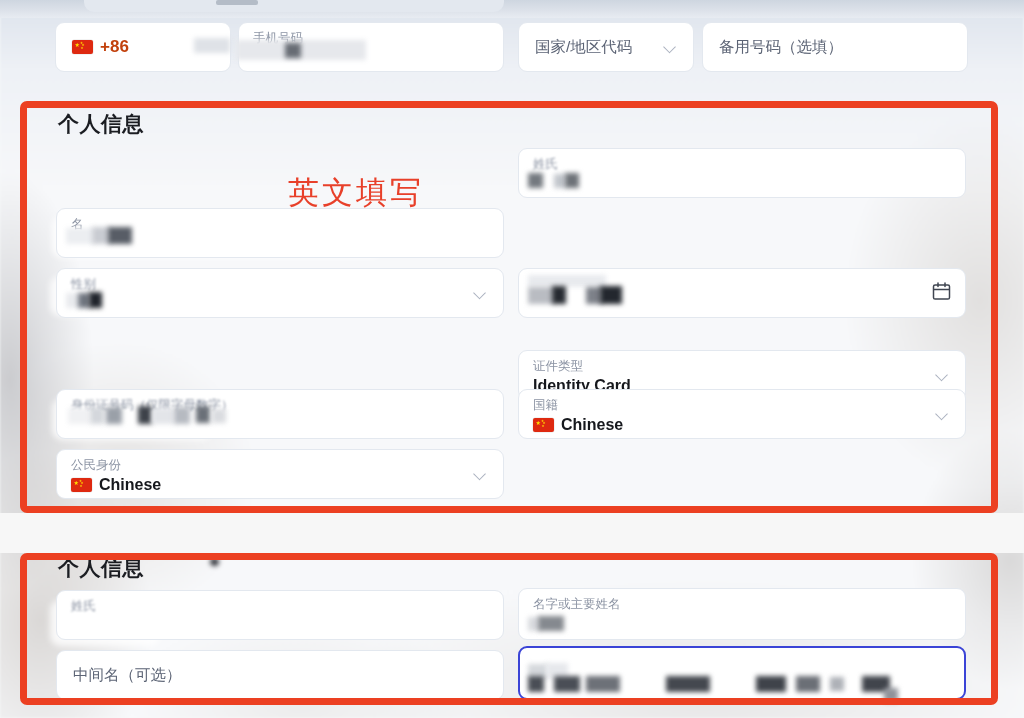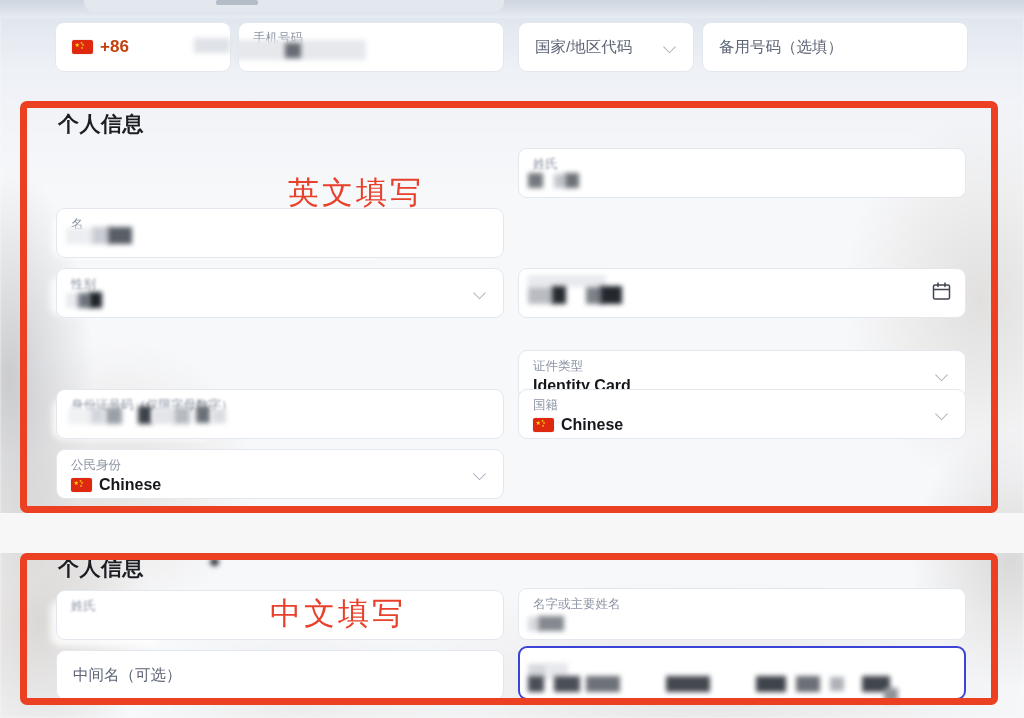--- a/index.html
+++ b/index.html
@@ -275,17 +275,16 @@
   <span class="redact" style="left:528px;top:676px;width:16px;height:16px;background:#4a4e56;"></span>
   <span class="redact" style="left:554px;top:676px;width:26px;height:16px;background:#4a4e56;"></span>
   <span class="redact" style="left:586px;top:676px;width:34px;height:16px;background:#6d7178;"></span>
   <span class="redact" style="left:666px;top:676px;width:44px;height:16px;background:#44484f;"></span>
   <span class="redact" style="left:756px;top:676px;width:30px;height:16px;background:#3f434a;"></span>
   <span class="redact" style="left:796px;top:676px;width:24px;height:16px;background:#6b6f76;"></span>
   <span class="redact" style="left:830px;top:677px;width:14px;height:14px;background:#aeb1b7;"></span>
   <span class="redact" style="left:862px;top:676px;width:28px;height:16px;background:#41454c;"></span>
   <span class="redact" style="left:884px;top:688px;width:14px;height:14px;background:#8f9299;"></span>
 
-  <div class="annot" style="left:270px;top:593px;">中文填写</div>
 
   <div class="redbox" style="left:20px;top:553px;width:978px;height:152px;"></div>
 
 </div>
 
 </body></html>

